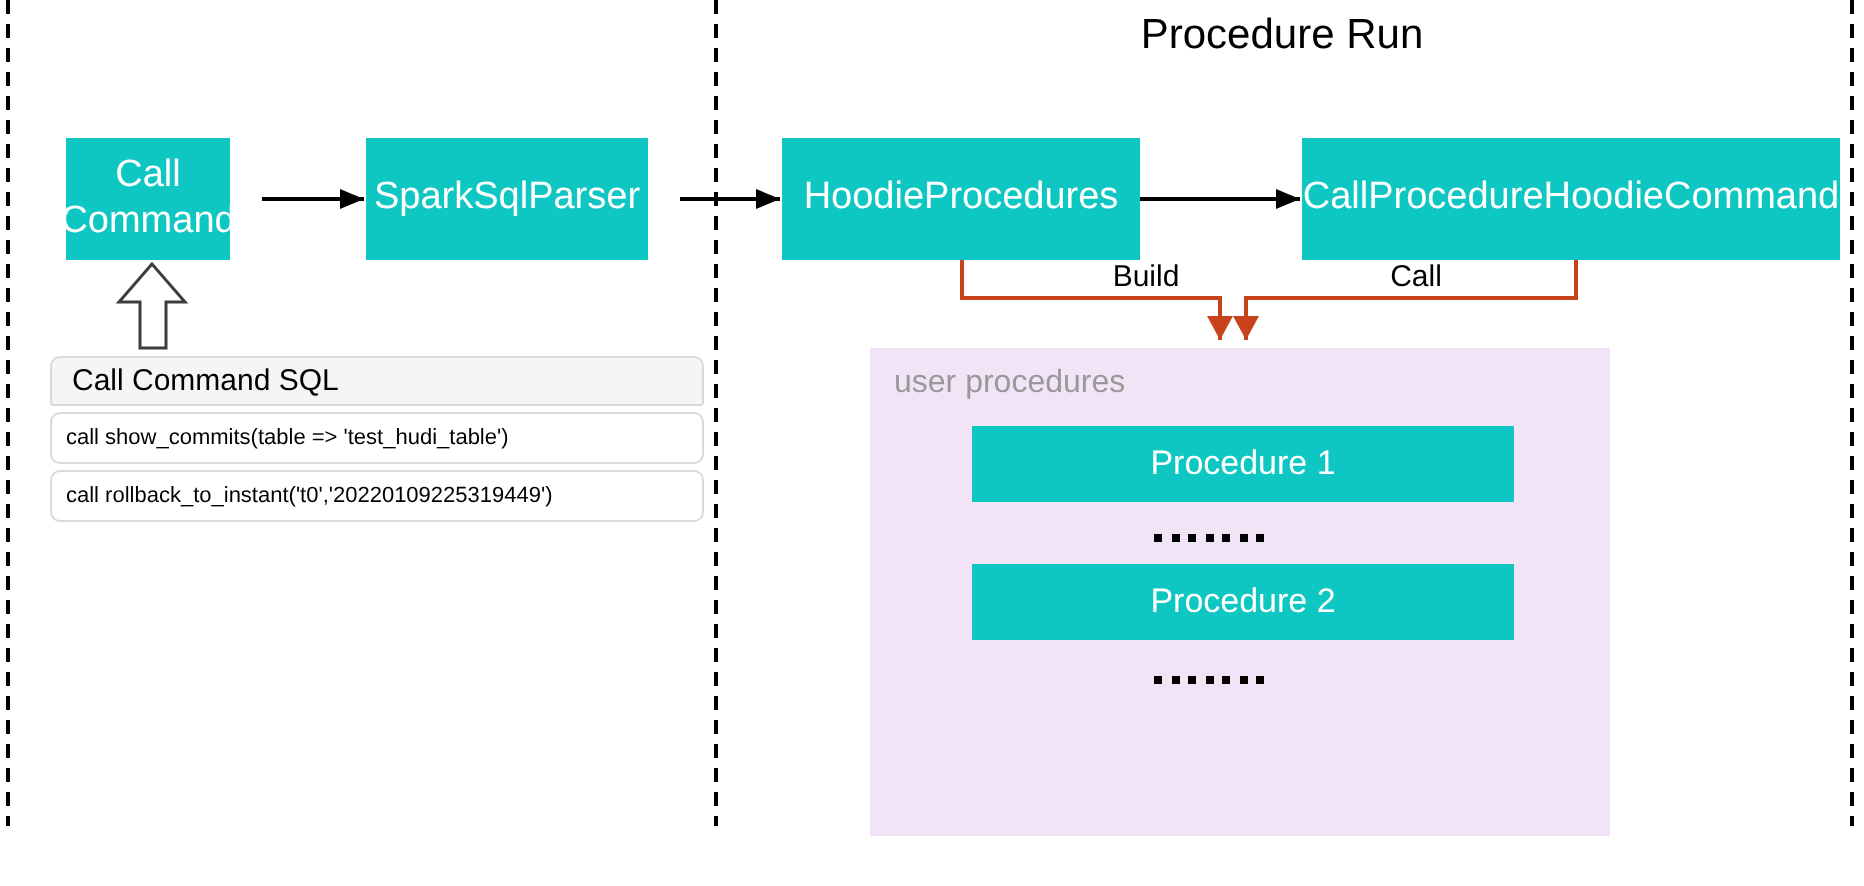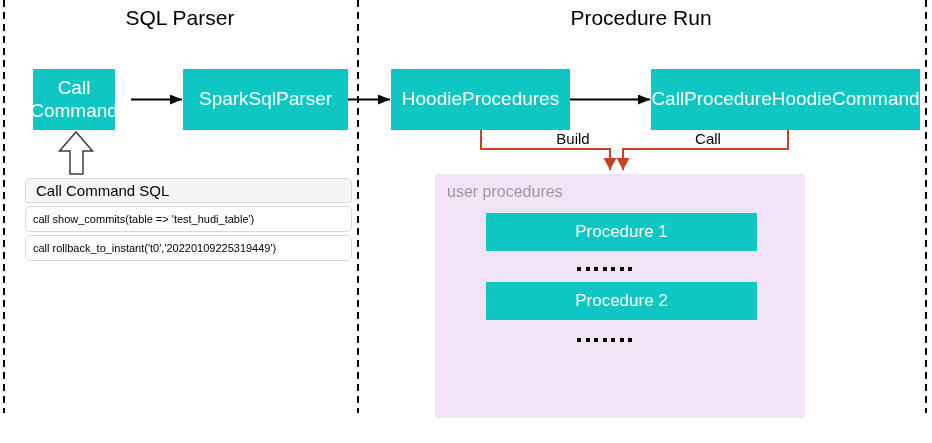--- a/index.html
+++ b/index.html
@@ -52,21 +52,20 @@
 </style>
 </head>
 <body>
 
 <div class="canvas">
 
   <div class="vline" style="left:3px"></div>
   <div class="vline" style="left:357px"></div>
   <div class="vline" style="left:925px"></div>
 
-  <div class="section-title" style="left:3px;width:354px">SQL Parser</div>
   <div class="section-title" style="left:357px;width:568px">Procedure Run</div>
 
   <svg class="svg-overlay" width="932" height="443" viewBox="0 0 932 443">
     <defs>
       <marker id="arrow-black" markerUnits="userSpaceOnUse" markerWidth="14" markerHeight="12" refX="12" refY="5" orient="auto">
         <path d="M0,0 L12,5 L0,10 Z" fill="#000"></path>
       </marker>
       <marker id="arrow-orange" markerUnits="userSpaceOnUse" markerWidth="15" markerHeight="15" refX="12" refY="6.5" orient="auto">
         <path d="M0,0 L12,6.5 L0,13 Z" fill="#C8431B"></path>
       </marker>
@@ -76,21 +75,21 @@
     <line x1="340" y1="99.5" x2="390" y2="99.5" stroke="#000" stroke-width="2" marker-end="url(#arrow-black)"></line>
     <line x1="570" y1="99.5" x2="650" y2="99.5" stroke="#000" stroke-width="2" marker-end="url(#arrow-black)"></line>
 
     <path d="M481,130 L481,149 L610,149 L610,170" fill="none" stroke="#C8431B" stroke-width="2" marker-end="url(#arrow-orange)"></path>
     <path d="M788,130 L788,149 L623,149 L623,170" fill="none" stroke="#C8431B" stroke-width="2" marker-end="url(#arrow-orange)"></path>
 
     <polygon points="76,132 59.5,151 70,151 70,174 83,174 83,151 92.5,151" fill="#fff" stroke="#3d3d3d" stroke-width="1.5"></polygon>
   </svg>
 
   <div class="node" style="left:33px;top:69px;width:82px;height:61px">Call Command</div>
-  <div class="node" style="left:183px;top:69px;width:165px;height:61px">SparkSqlParser</div>
+  <div class="node" style="left:183px;top:69px;width:141px;height:61px">SparkSqlParser</div>
   <div class="node" style="left:651px;top:69px;width:269px;height:61px">CallProcedureHoodieCommand</div>
   <div class="node" style="left:391px;top:69px;width:179px;height:61px">HoodieProcedures</div>
 
   <div class="edge-label" style="left:538px">Build</div>
   <div class="edge-label" style="left:673px">Call</div>
 
   <div class="sql-box">
     <div class="sql-header">Call Command SQL</div>
     <div class="sql-row">call show_commits(table =&gt; 'test_hudi_table')</div>
     <div class="sql-row">call rollback_to_instant('t0','20220109225319449')</div>

